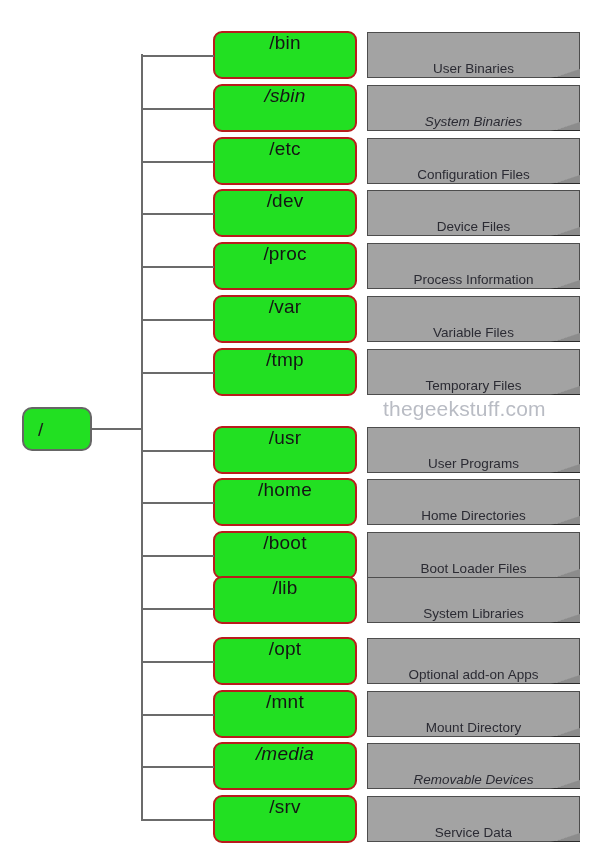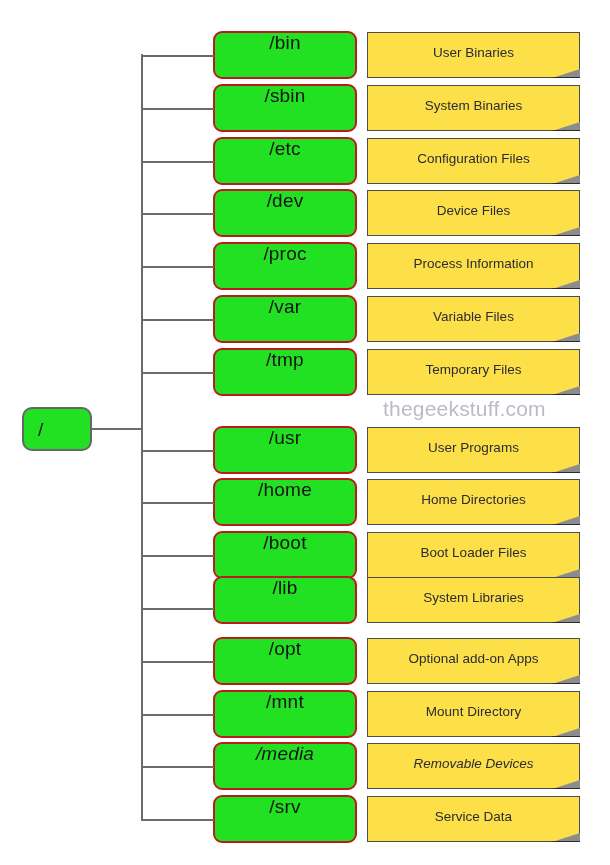--- a/index.html
+++ b/index.html
@@ -96,27 +96,27 @@
     position: absolute;
     left: 367px;
     top: 1px;
     width: 213px;
     height: 46px;
     box-sizing: border-box;
   }
   .desc-note .note-body {
     position: absolute;
     inset: 0;
-    background: #fde047;
+    background: #a3a3a3;
     border: 1px solid #4d4d4d;
     box-sizing: border-box;
     -webkit-clip-path: polygon(0 0, 100% 0, 100% 82%, 87% 100%, 0 100%);
     clip-path: polygon(0 0, 100% 0, 100% 82%, 87% 100%, 0 100%);
     display: flex;
-    align-items: center;
+    align-items: flex-end;
     justify-content: center;
   }
   .desc-note .note-fold {
     position: absolute;
     right: 0;
     bottom: 0;
     width: 28px;
     height: 9px;
     background: #8c8c8c;
     -webkit-clip-path: polygon(0 100%, 100% 0, 100% 100%);
@@ -183,21 +183,21 @@
         </div>
         <div class="desc-note">
           <div class="note-body">
             <span class="desc-label">User Binaries</span>
           </div>
           <div class="note-bottom-edge"></div>
           <div class="note-fold"></div>
           <div class="note-fold-edge"></div>
         </div>
       </div>
-      <div class="row" style="top: 84px;">
+      <div class="row" style="top: 84px; font-style: italic;">
         <div class="dir-box">
           <span class="node-label">/sbin</span>
         </div>
         <div class="desc-note">
           <div class="note-body">
             <span class="desc-label">System Binaries</span>
           </div>
           <div class="note-bottom-edge"></div>
           <div class="note-fold"></div>
           <div class="note-fold-edge"></div>

